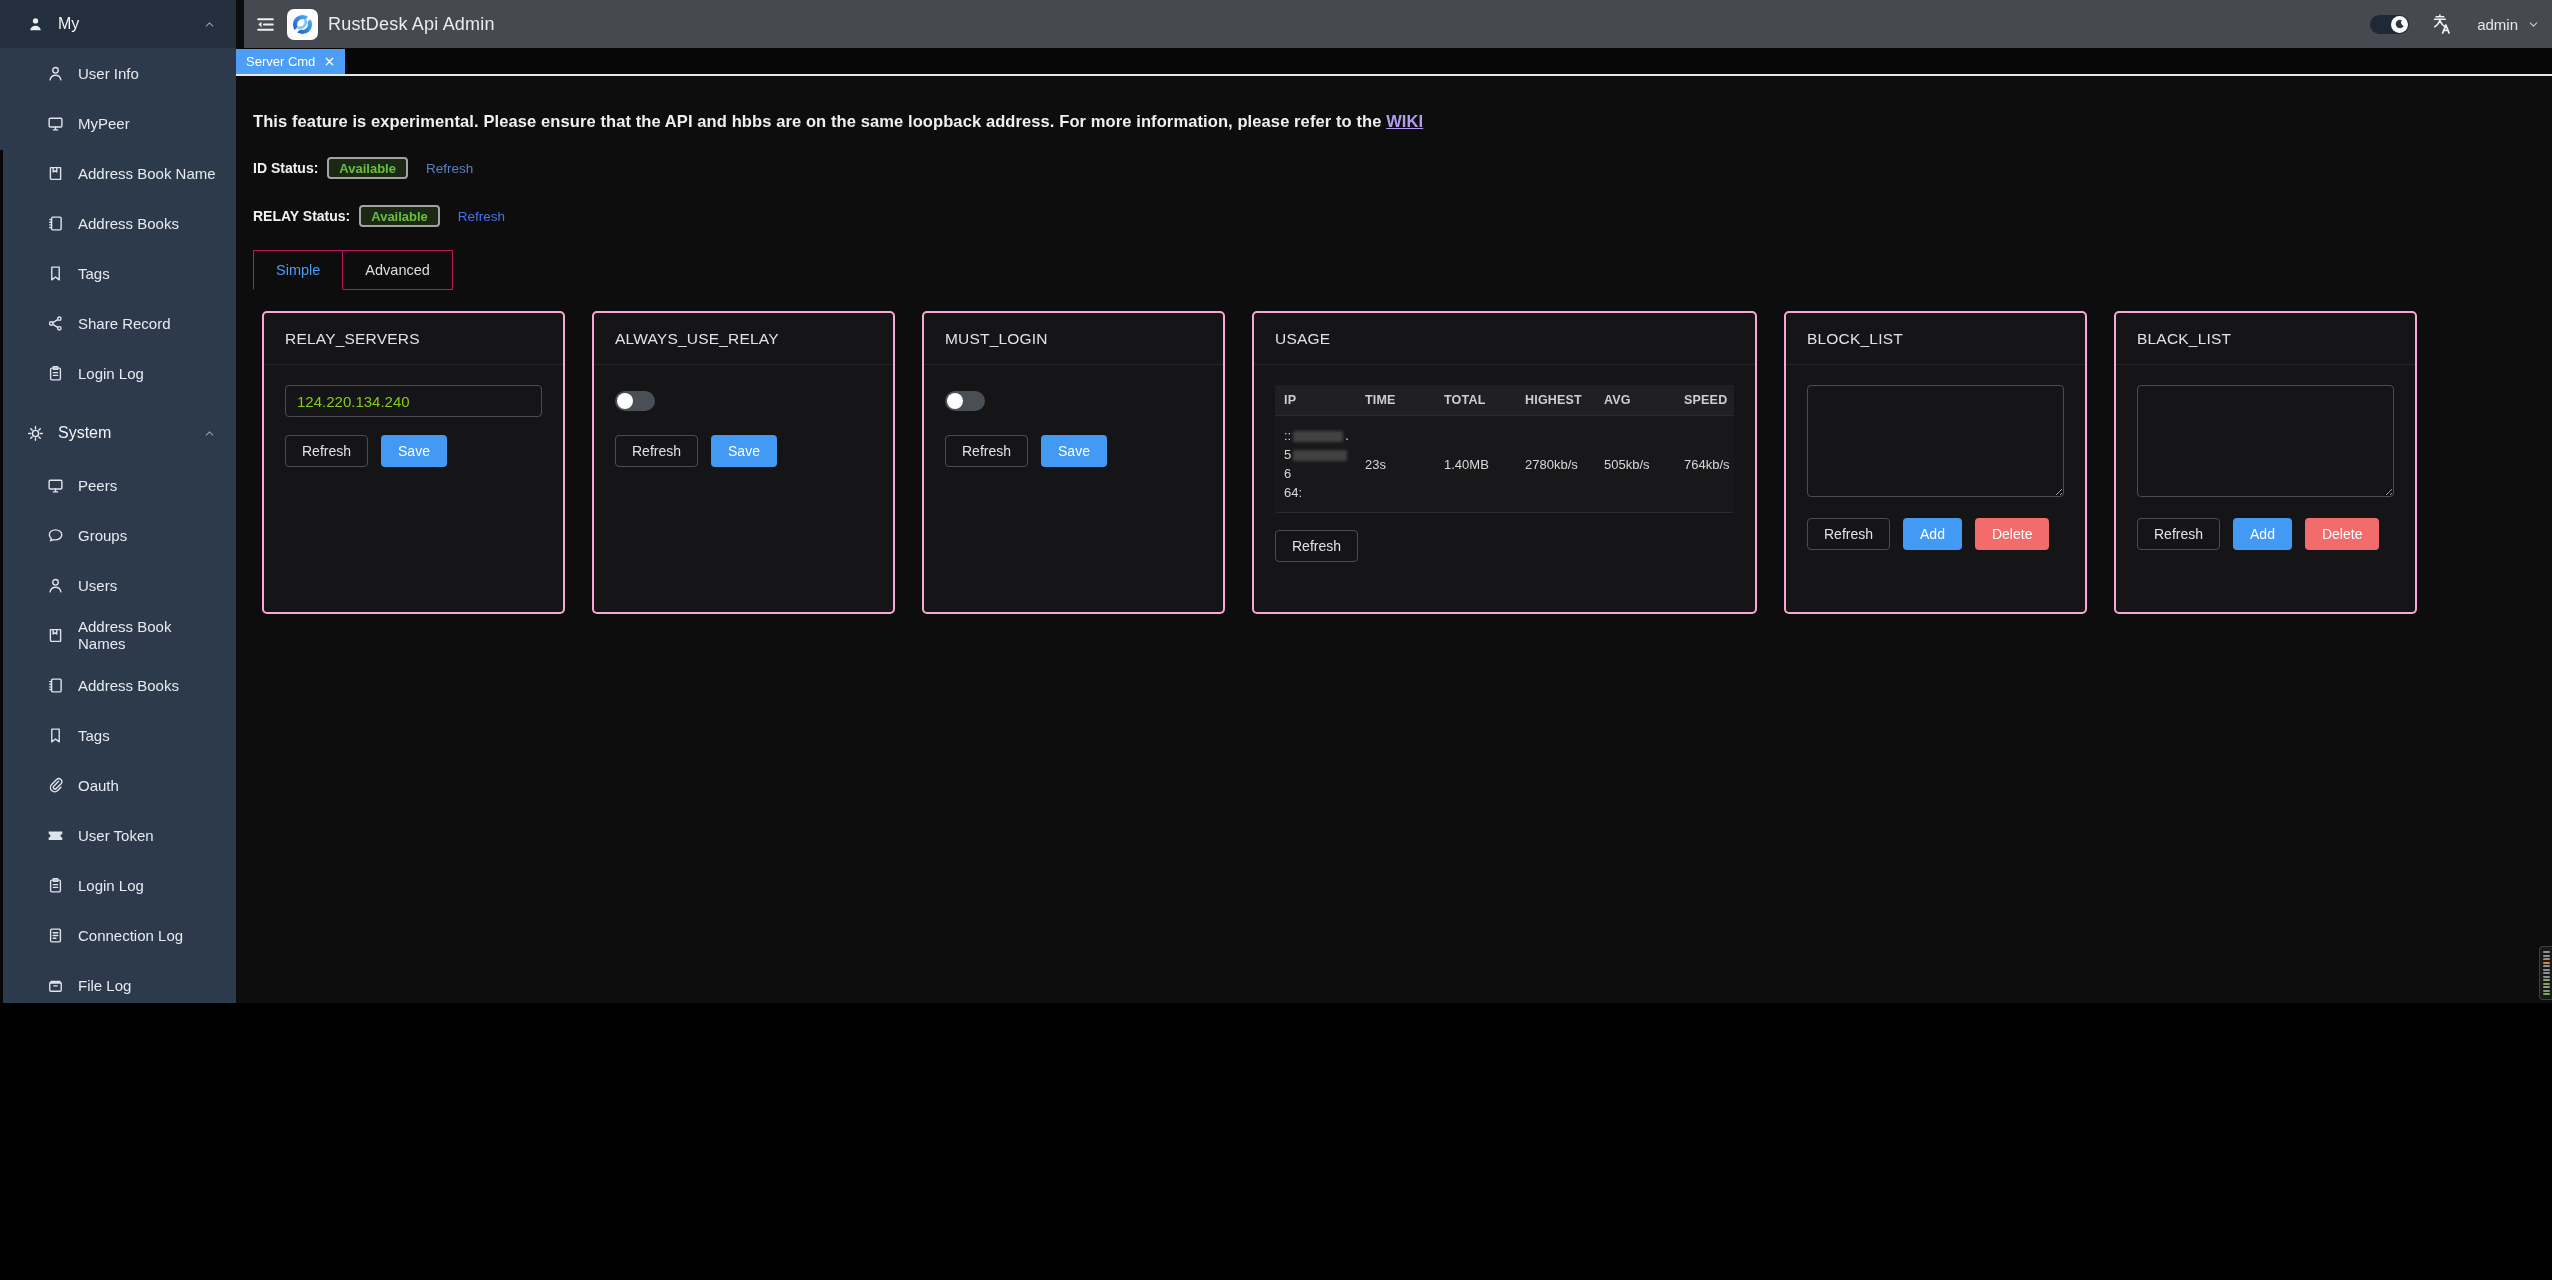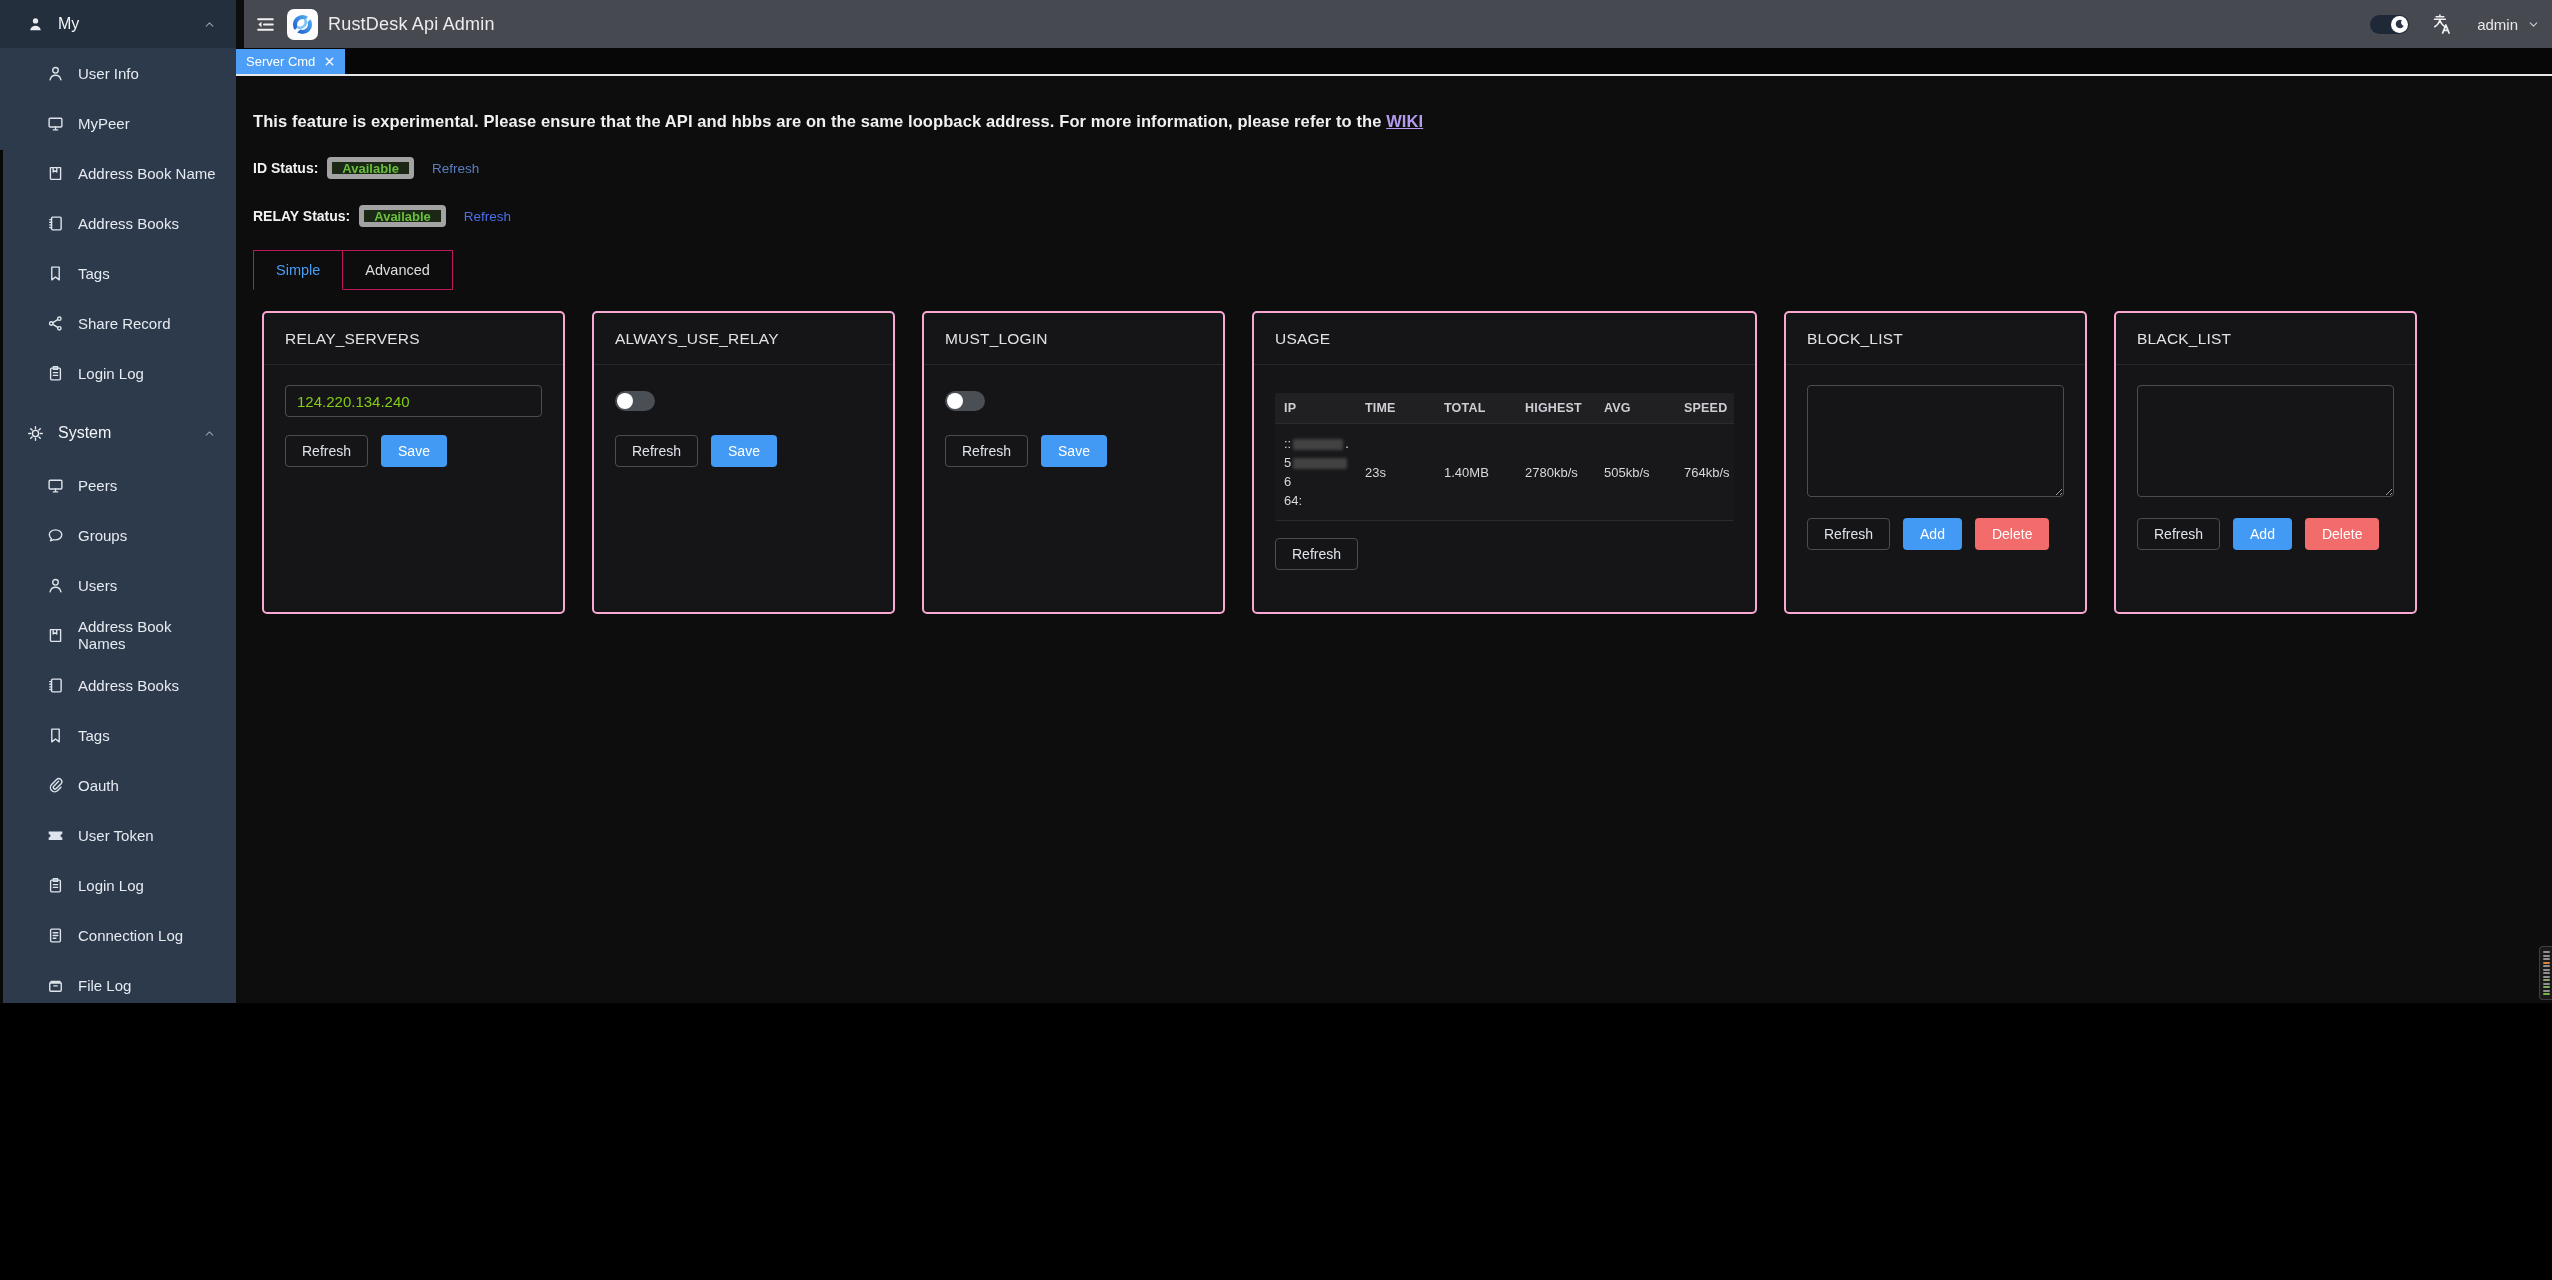--- a/index.html
+++ b/index.html
@@ -37,21 +37,21 @@
   .tabstrip { position:absolute; left:236px; top:48px; width:2316px; height:28px; background:#070707; border-bottom:2px solid #e7e7e7; display:flex; align-items:flex-start; }
   .wintab { margin-top:1px; height:25px; background:#4d9ef6; color:#fff; display:flex; align-items:center; padding:0 10px; font-size:13px; gap:9px; cursor:pointer; }
   .wintab .close { width:11px; height:11px; color:#f4f8ff; }
 
   
   .content { position:absolute; left:236px; top:78px; width:2316px; height:1202px; background:#0d0d0d; padding:34px 0 0 17px; }
   .notice { color:#f0f0f0; font-size:16.5px; font-weight:700; letter-spacing:.1px; }
   .notice a { color:#b49bee; font-weight:700; text-decoration:underline; cursor:pointer; }
   .status-row { display:flex; align-items:center; margin-top:26px; height:22px; }
   .status-label { color:#f2f2f2; font-size:14px; font-weight:700; }
-  .badge { margin-left:9px; height:22px; display:inline-flex; align-items:center; padding:0 10px; border-radius:4px; font-size:13px; font-weight:700; color:#69c03c; background:#1b2816; border:5px solid #a3a3a3; }
+  .badge { margin-left:9px; height:22px; display:inline-flex; align-items:center; padding:0 10px; border-radius:4px; font-size:13px; font-weight:700; color:#69c03c; background:#1b2816; border:2px solid #a3a3a3; }
   .refresh-link { margin-left:18px; font-size:13.5px; cursor:pointer; }
   .refresh-link.c1 { color:#5b7fc0; }
   .refresh-link.c2 { color:#4a70ea; }
 
   .sim-tabs { display:inline-flex; margin-top:23px; }
   .sim-tab { height:40px; display:flex; align-items:center; padding:0 22px; font-size:14.5px; border:1px solid #be185d; background:#0d0d0d; cursor:pointer; color:#dedede; }
   .sim-tab + .sim-tab { border-left:none; }
   .sim-tab.active { color:#4a9df5; border-bottom-color:transparent; }
 
   
@@ -65,21 +65,21 @@
   .text-input { width:100%; height:32px; background:transparent; border:1px solid #4c4d52; border-radius:4px; color:#84cc16; font-size:15px; padding:8px 11px; font-family:"Liberation Sans",sans-serif; outline:none; }
   .btn-row { display:flex; gap:13px; margin-top:18px; }
   .btn { height:32px; border-radius:4px; font-size:14px; padding:0 16px; cursor:pointer; font-family:"Liberation Sans",sans-serif; border:1px solid transparent; display:inline-flex; align-items:center; }
   .btn-plain { background:transparent; border-color:#4c4d52; color:#dfe3ea; }
   .btn-primary { background:#429af5; color:#fff; }
   .btn-danger { background:#f26c6c; color:#fff; }
 
   .switch { width:40px; height:20px; border-radius:10px; background:#4a4e55; position:relative; cursor:pointer; margin-top:6px; }
   .switch .knob { position:absolute; left:2px; top:2px; width:16px; height:16px; border-radius:50%; background:#fff; }
 
-  .u-table { width:100%; font-size:13px; border-radius:2px; overflow:hidden;margin-top:8px; }
+  .u-table { width:100%; font-size:13px; border-radius:2px; overflow:hidden; }
   .u-hrow, .u-drow { display:grid; grid-template-columns:81px 79px 81px 79px 80px 1fr; }
   .u-hrow { background:#202023; height:30px; align-items:center; }
   .u-hrow .u-cell { color:#ccced4; font-weight:700; font-size:12.5px; padding-left:9px; letter-spacing:.2px; }
   .u-drow { background:#18181a; border-top:1px solid #2b2b2d; border-bottom:1px solid #2b2b2d; padding:10px 0; align-items:center; }
   .u-drow .u-cell { color:#d8d8d8; padding-left:9px; }
   .ip-cell { line-height:19px; }
   .redact { display:inline-block; height:11px; background:#424242; border-radius:1px; filter:blur(1.5px); vertical-align:middle; margin:0 2px; }
   .usage-refresh { margin-top:17px; }
 
   .list-area { width:100%; height:112px; background:transparent; border:1px solid #4c4d52; border-radius:4px; resize:both; color:#d8d8d8; font-family:"Liberation Sans",sans-serif; outline:none; }

